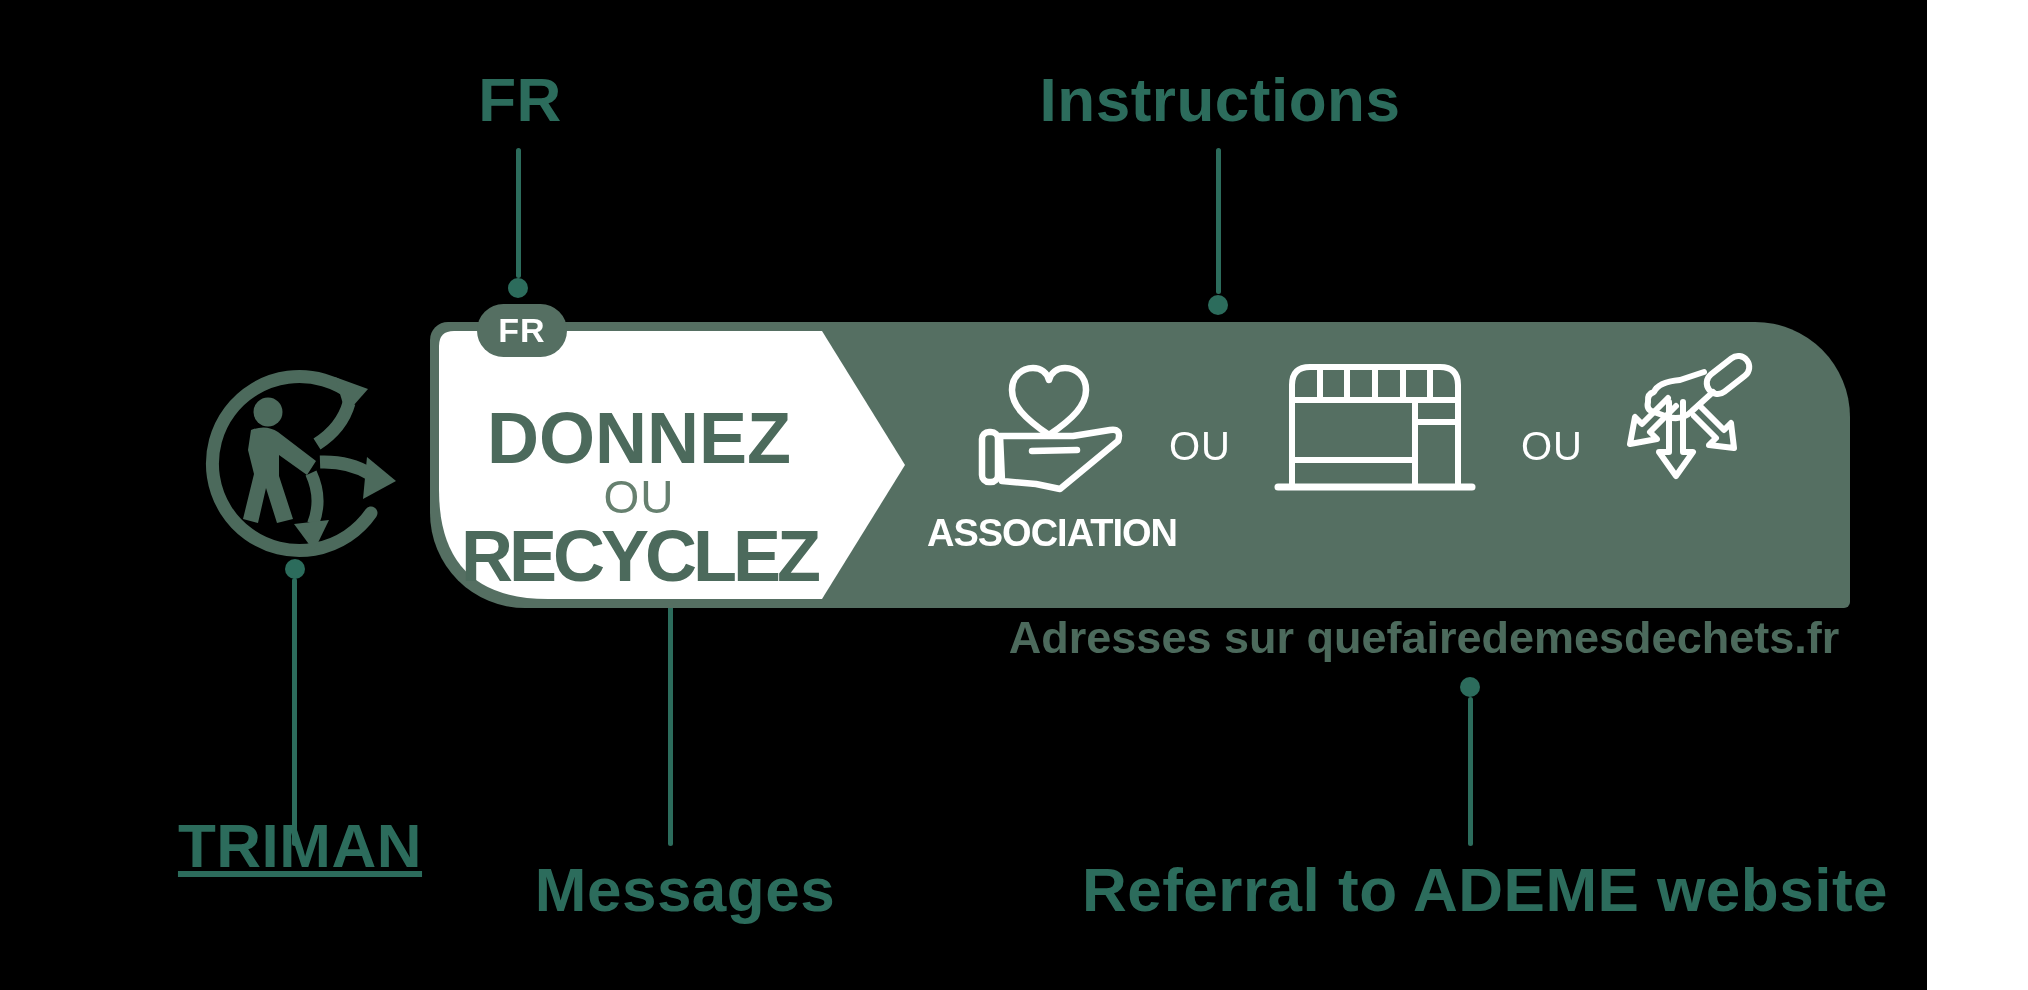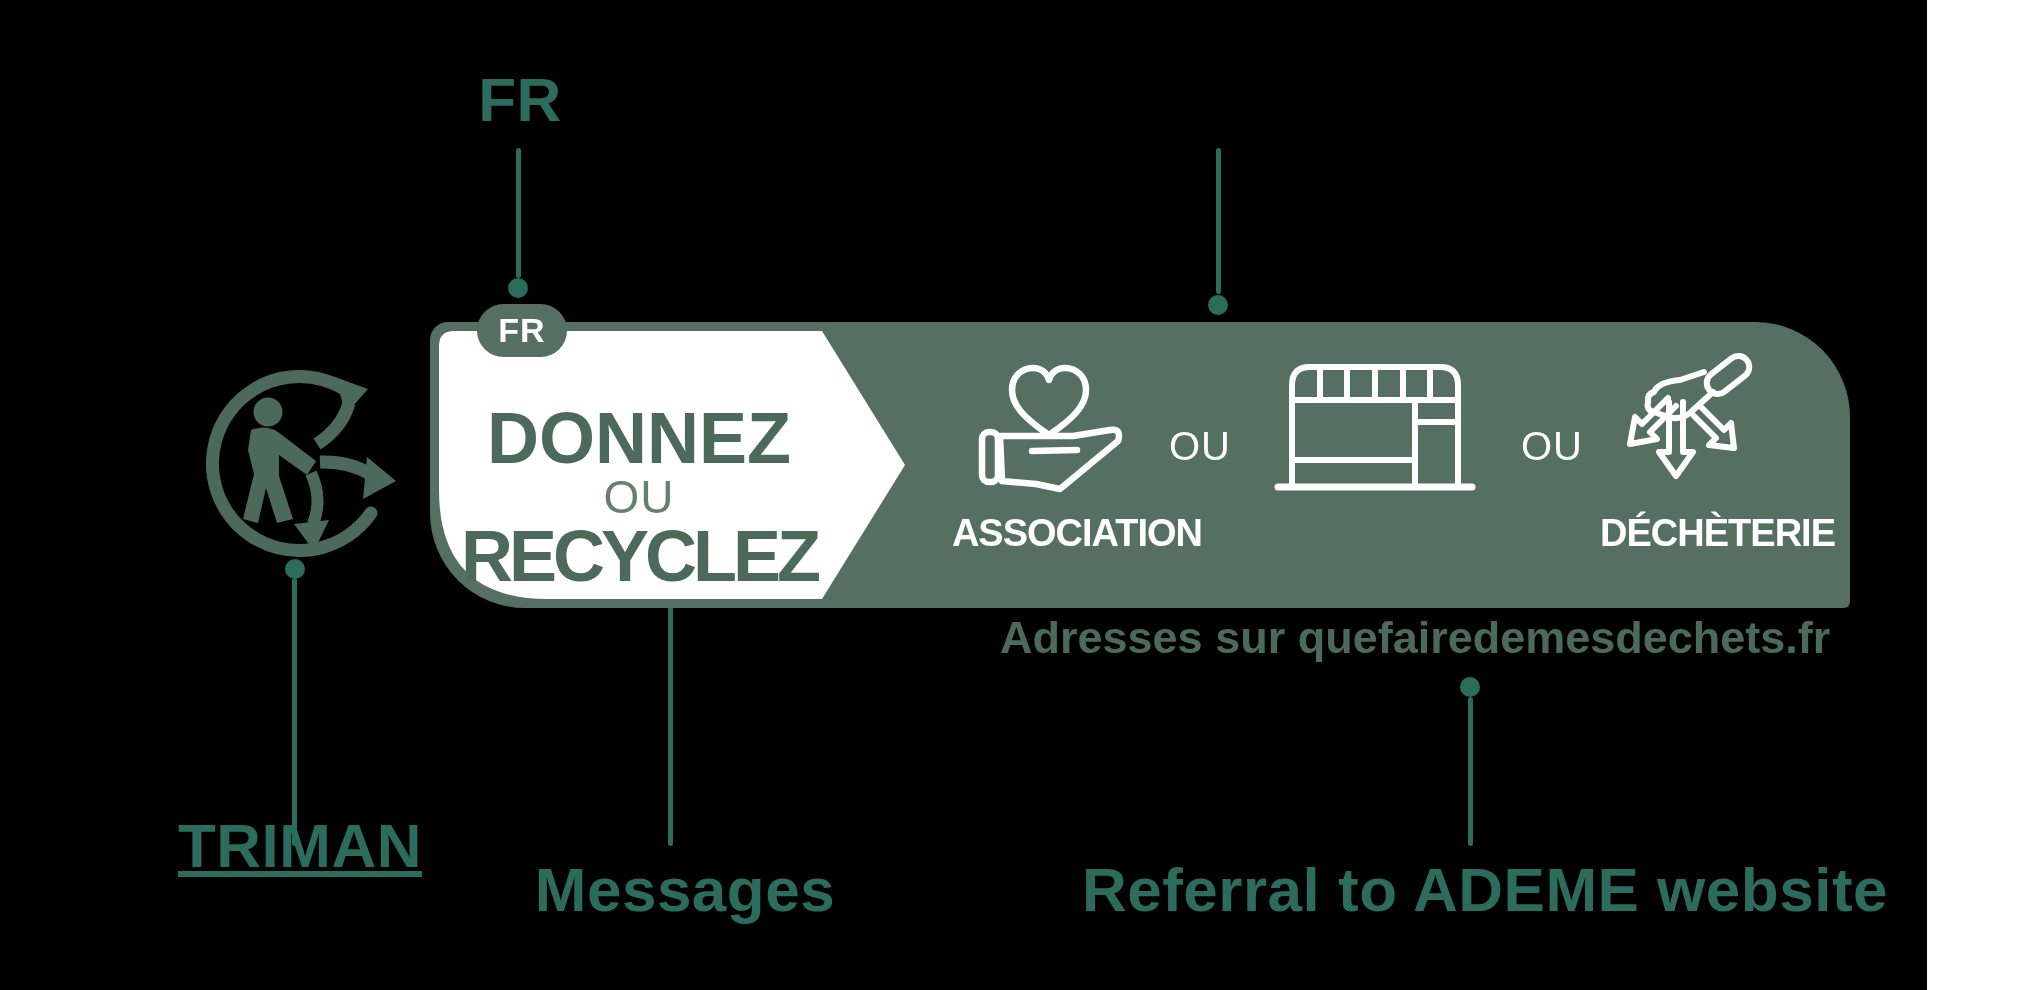--- a/index.html
+++ b/index.html
@@ -38,36 +38,37 @@
   .msg-1{font-size:72px;line-height:64px;font-weight:800;letter-spacing:0;margin-top:40px;}
   .msg-2{font-size:46px;line-height:50px;font-weight:400;color:#66806F;letter-spacing:1px;margin-top:2px;}
   .msg-3{font-size:72px;line-height:64px;font-weight:800;letter-spacing:-4px;margin-top:2px;}
 
   .icon{position:absolute;}
   .icon-assoc{left:530px;top:28px;}
   .icon-magasin{left:840px;top:28px;}
   .icon-dech{left:1180px;top:18px;}
 
   .dest-label{position:absolute;top:190px;width:300px;color:#fff;font-size:38px;
-              font-weight:700;text-align:right;letter-spacing:-1px;white-space:nowrap;}
+              font-weight:700;text-align:center;letter-spacing:-1px;white-space:nowrap;}
   .lbl-assoc{left:472px;} .lbl-magasin{left:795px;} .lbl-dech{left:1105px;}
 
   .ou{position:absolute;top:100px;width:80px;color:#fff;font-size:40px;font-weight:400;
       text-align:center;letter-spacing:1px;line-height:48px;}
   .ou-1{left:730px;} .ou-2{left:1082px;}
 
-  .footer{position:absolute;left:1000px;top:612px;width:848px;text-align:left;
+  .footer{position:absolute;left:1000px;top:612px;width:848px;text-align:center;
           font-size:45px;font-weight:700;color:#4C6A5C;white-space:nowrap;}
 </style>
 </head>
 <body>
 
 <div class="canvas">
 
   <div class="ann ann-fr">FR</div>
+  <div class="ann ann-instructions">Instructions</div>
 
   <div class="cline line-fr"></div>
   <div class="cdot dot-fr"></div>
   <div class="cline line-instr"></div>
   <div class="cdot dot-instr"></div>
   <div class="cline line-triman"></div>
   <div class="cdot dot-triman"></div>
   <div class="cline line-msg"></div>
   <div class="cdot dot-msg"></div>
   <div class="cline line-ref"></div>
@@ -121,21 +122,20 @@
 
     <div class="ou ou-2">OU</div>
 
     <svg class="icon icon-dech" width="160" height="165" viewBox="0 0 160 165" fill="none" stroke="#FFFFFF" stroke-width="6" stroke-linecap="round" stroke-linejoin="round">
       <rect x="94" y="24" width="48" height="22" rx="11" transform="rotate(-38 118 35)"></rect>
       <path d="M 94 32 L 70 40 Q 48 42 44 52 Q 37 54 38 62 Q 36 70 44 72 L 58 77 Q 72 81 82 71 L 103 52"></path>
       <path d="M 59 62 L 59 112 L 49 112 L 66 136 L 83 112 L 73 112 L 73 62"></path>
       <path d="M 58 58 L 32 84 L 25 77 L 20 104 L 47 99 L 40 92 L 66 66"></path>
       <path d="M 92 68 L 114 90 L 121 83 L 124 108 L 99 105 L 106 98 L 84 76"></path>
     </svg>
-    <div class="dest-label lbl-dech">DÉCHÈTERIE</div>
   </div>
 
   <div class="footer">Adresses sur quefairedemesdechets.fr</div>
 
   <div class="ann ann-triman">TRIMAN</div>
   <div class="ann ann-referral">Referral to ADEME website</div>
   <div class="ann ann-messages">Messages</div>
 
 </div>
 

